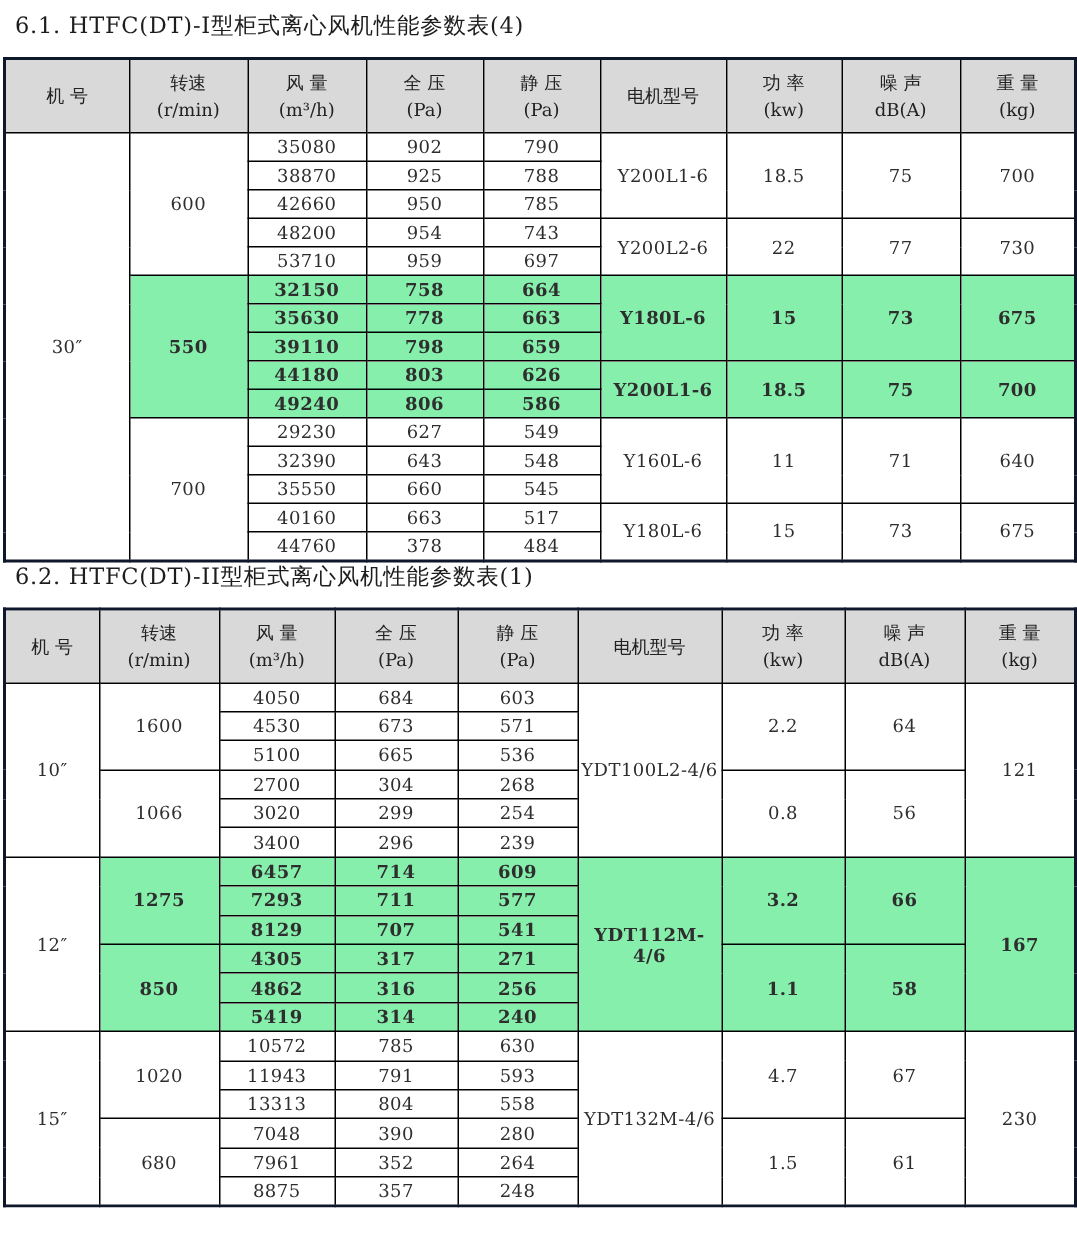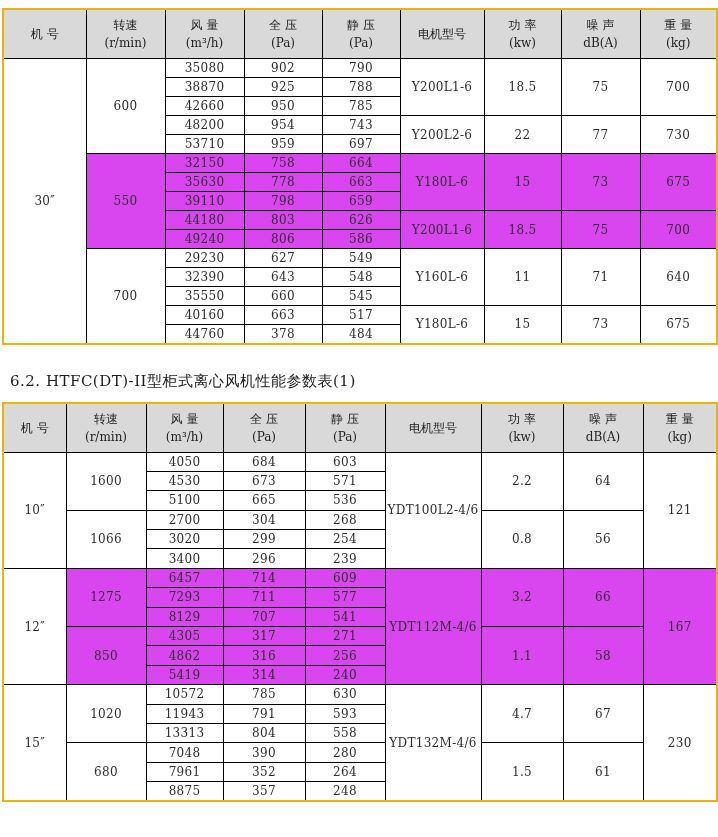--- a/index.html
+++ b/index.html
@@ -10,27 +10,27 @@
     -webkit-font-smoothing:antialiased;
   }
   .page{padding:8px 0 0 0;}
   .doc-title{
     font-size:15px;
     font-weight:normal;
     margin:0 0 11px 10px;
     letter-spacing:0.5px;
     color:#1d1d1d;
   }
-  .doc-title.second{margin-top:27px;}
+  .doc-title.second{}
   table{
     border-collapse:collapse;
     table-layout:fixed;
     width:714px;
     margin-left:2px;
-    border:2px solid #eab308;
+    border:2px solid #0f172a;
   }
   th,td{
     border:1px solid #000;
     text-align:center;
     vertical-align:middle;
     padding:0;
     font-weight:normal;
     overflow:hidden;
   }
   th{
@@ -41,27 +41,28 @@
     height:48px;
     color:#222;
   }
   td{
     font-size:12px;
     color:#2e2e2e;
     letter-spacing:0.3px;
   }
   .t1 tr{height:19px;}
   .t2 tr{height:19.4px;}
-  .g{background:#d946ef;}
+  .g{background:#86efac;font-weight:bold;}
 </style>
 </head>
 <body>
 
 <div class="page">
 
+  <h2 class="doc-title">6.1. HTFC(DT)-I型柜式离心风机性能参数表(4)</h2>
 
   <table class="t1">
     <colgroup>
       <col style="width:83px">
         <col style="width:79px">
         <col style="width:79px">
       <col style="width:78px">
         <col style="width:78px">
         <col style="width:84px">
       <col style="width:77px">

